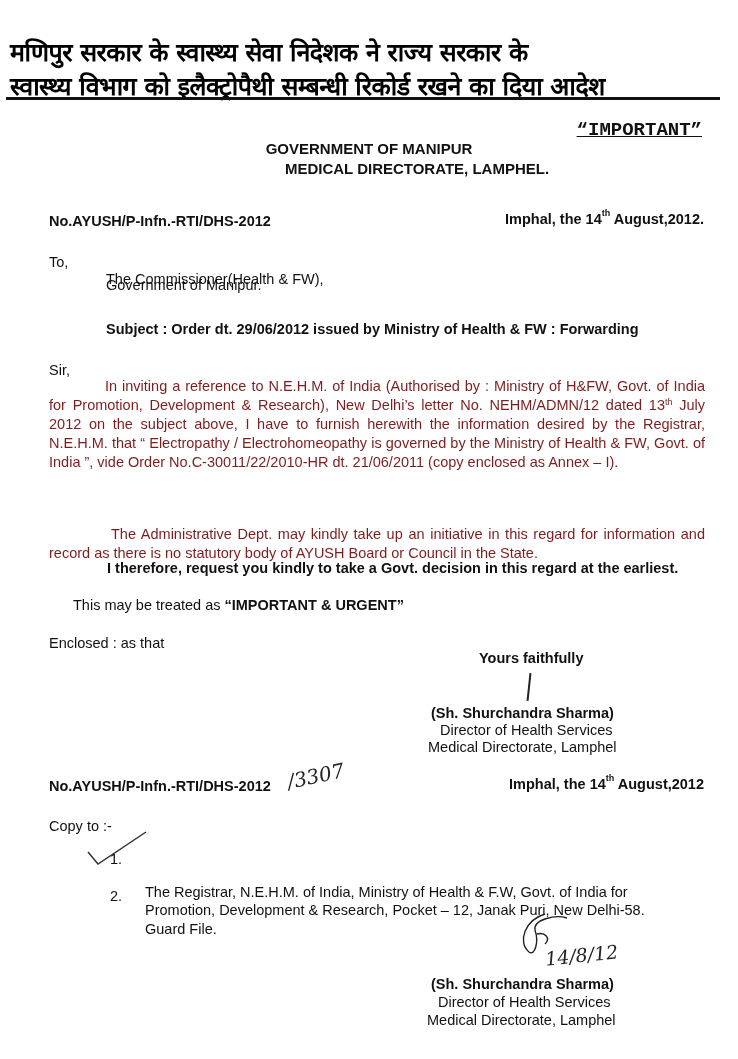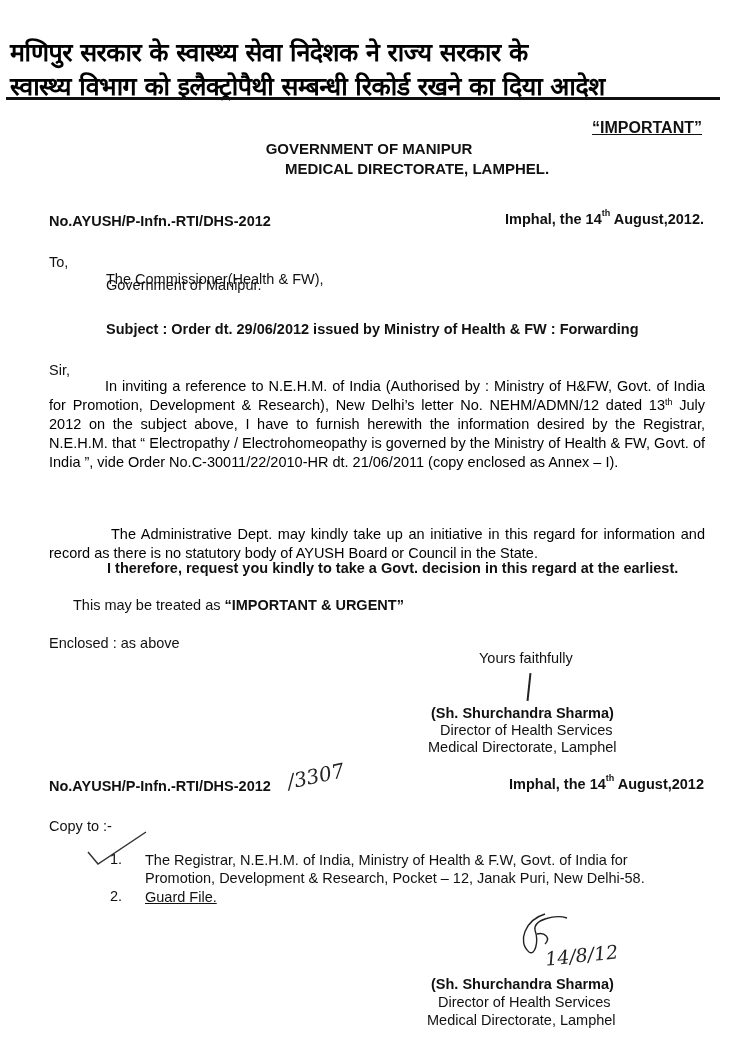--- a/index.html
+++ b/index.html
@@ -1,29 +1,29 @@
 <!DOCTYPE html>
 <html><head>
 <meta charset="utf-8">
 <style>
   html, body { margin:0; padding:0; background:#ffffff; }
   body { width:738px; height:1059px; position:relative; overflow:hidden; color:#111; font-family:"Liberation Sans", sans-serif; }
   .abs { position:absolute; white-space:nowrap; }
   .hindi { font-family:"DejaVu Sans", sans-serif; font-weight:bold; font-size:25px; color:#000; left:10px; letter-spacing:-0.5px; }
   .rule { position:absolute; left:6px; top:97px; width:714px; height:3px; background:#111; }
-  .important { font-family:Liberation Sans, sans-serif; font-weight:bold; font-size:16px; text-decoration:underline; right:36px; top:119px; }
+  .important { font-family:Liberation Mono, monospace; font-weight:bold; font-size:19px; text-decoration:underline; right:36px; top:119px; }
   .center { left:0; width:738px; text-align:center; font-size:15px; }
   .b { font-weight:bold; }
   .reg { font-size:14.5px; }
-  .para { position:absolute; left:49px; width:656px; font-size:14.5px; line-height:19px; text-align:justify; color:#000000; }
+  .para { position:absolute; left:49px; width:656px; font-size:14.5px; line-height:19px; text-align:justify; color:#7f1d1d; }
   .para .ind { display:inline-block; width:56px; }
   sup { font-size:9px; vertical-align:top; position:relative; top:-3px; }
   .hand { font-family:"DejaVu Serif", serif; font-style:italic; color:#222; }
   .copylist .num { position:absolute; left:0; }
-  .copylist .txt { position:absolute; left:35px; line-height:18px; }
+  .copylist .txt { position:absolute; left:35px; line-height:18px;margin-top:32px; }
 </style>
 </head>
 <body>
 
 <div class="abs hindi" style="top:34px;">मणिपुर सरकार के स्वास्थ्य सेवा निदेशक ने राज्य सरकार के</div>
 <div class="abs hindi" style="top:68px;">स्वास्थ्य विभाग को इलैक्ट्रोपैथी सम्बन्धी रिकोर्ड रखने का दिया आदेश</div>
 <div class="rule"></div>
 
 <div class="abs important">“IMPORTANT”</div>
 <div class="abs center b" style="top:140px;">GOVERNMENT OF MANIPUR</div>
@@ -48,23 +48,23 @@
 <div class="para" style="top:525px;">
   <span class="ind" style="width:62px;"></span><span>The Administrative Dept. may kindly take up an initiative in this regard for information and record as there is no statutory body of AYUSH Board or Council in the State.</span>
 </div>
 
 <div class="abs reg" style="left:107px; top:560px;font-weight:bold;">I  therefore, request you kindly to take a Govt. decision in this regard at  the earliest.</div>
 
 <div class="abs reg" style="left:49px; top:597px;margin-left:24px;">
   <span>This may be treated as </span><span class="b">“IMPORTANT &amp; URGENT”</span>
 </div>
 
-<div class="abs reg" style="left:49px; top:635px;">Enclosed : as above</div>
+<div class="abs reg" style="left:49px; top:635px;">Enclosed : as that</div>
 
-<div class="abs reg" style="left:479px; top:650px;">Yours faithfully</div>
+<div class="abs reg" style="left:479px; top:650px;font-weight:bold;">Yours faithfully</div>
 <div class="abs" style="left:528px; top:673px; width:1.5px; height:28px; background:#222; transform:rotate(6deg);"></div>
 
 <div class="abs b reg" style="left:431px; top:705px;">(Sh. Shurchandra Sharma)</div>
 <div class="abs reg" style="left:440px; top:722px;">Director of Health Services</div>
 <div class="abs reg" style="left:428px; top:739px;">Medical Directorate, Lamphel</div>
 
 <div class="abs b reg" style="left:49px; top:778px;">No.AYUSH/P-Infn.-RTI/DHS-2012</div>
 <div class="abs hand" style="left:287px; top:764px; font-size:20px; transform:rotate(-12deg);">/3307</div>
 <div class="abs b reg" style="right:34px; top:776px;">
   <span>Imphal, the 14</span><sup>th</sup><span> August,2012</span>
@@ -77,21 +77,21 @@
 </svg>
 
 <div class="abs copylist reg" style="left:110px; top:851px; width:620px; height:60px;">
   <div>
     <span class="num" style="top:0;">1.</span>
     <span class="txt" style="top:0;">The Registrar, N.E.H.M. of India, Ministry of Health &amp; F.W, Govt. of India for</span>
     <span class="txt" style="top:18px;">Promotion, Development &amp; Research, Pocket – 12, Janak Puri, New Delhi-58.</span>
   </div>
   <div>
     <span class="num" style="top:37px;">2.</span>
-    <span class="txt" style="top:37px;text-decoration:underline;">Guard File.</span>
+    <span class="txt" style="top:37px;">Guard File.</span>
   </div>
 </div>
 
 <svg class="abs" style="left:515px; top:912px;" width="80" height="50">
   <path d="M30 2 C10 8, 2 30, 14 40 C20 44, 24 30, 20 18 C18 8, 40 2, 52 6 M22 22 C30 20, 36 26, 30 32" stroke="#222" stroke-width="1.4" fill="none"></path>
 </svg>
 <div class="abs hand" style="left:545px; top:944px; font-size:19px; transform:rotate(-6deg);">14/8/12</div>
 
 <div class="abs b reg" style="left:431px; top:976px;">(Sh. Shurchandra Sharma)</div>
 <div class="abs reg" style="left:438px; top:994px;">Director of Health Services</div>

